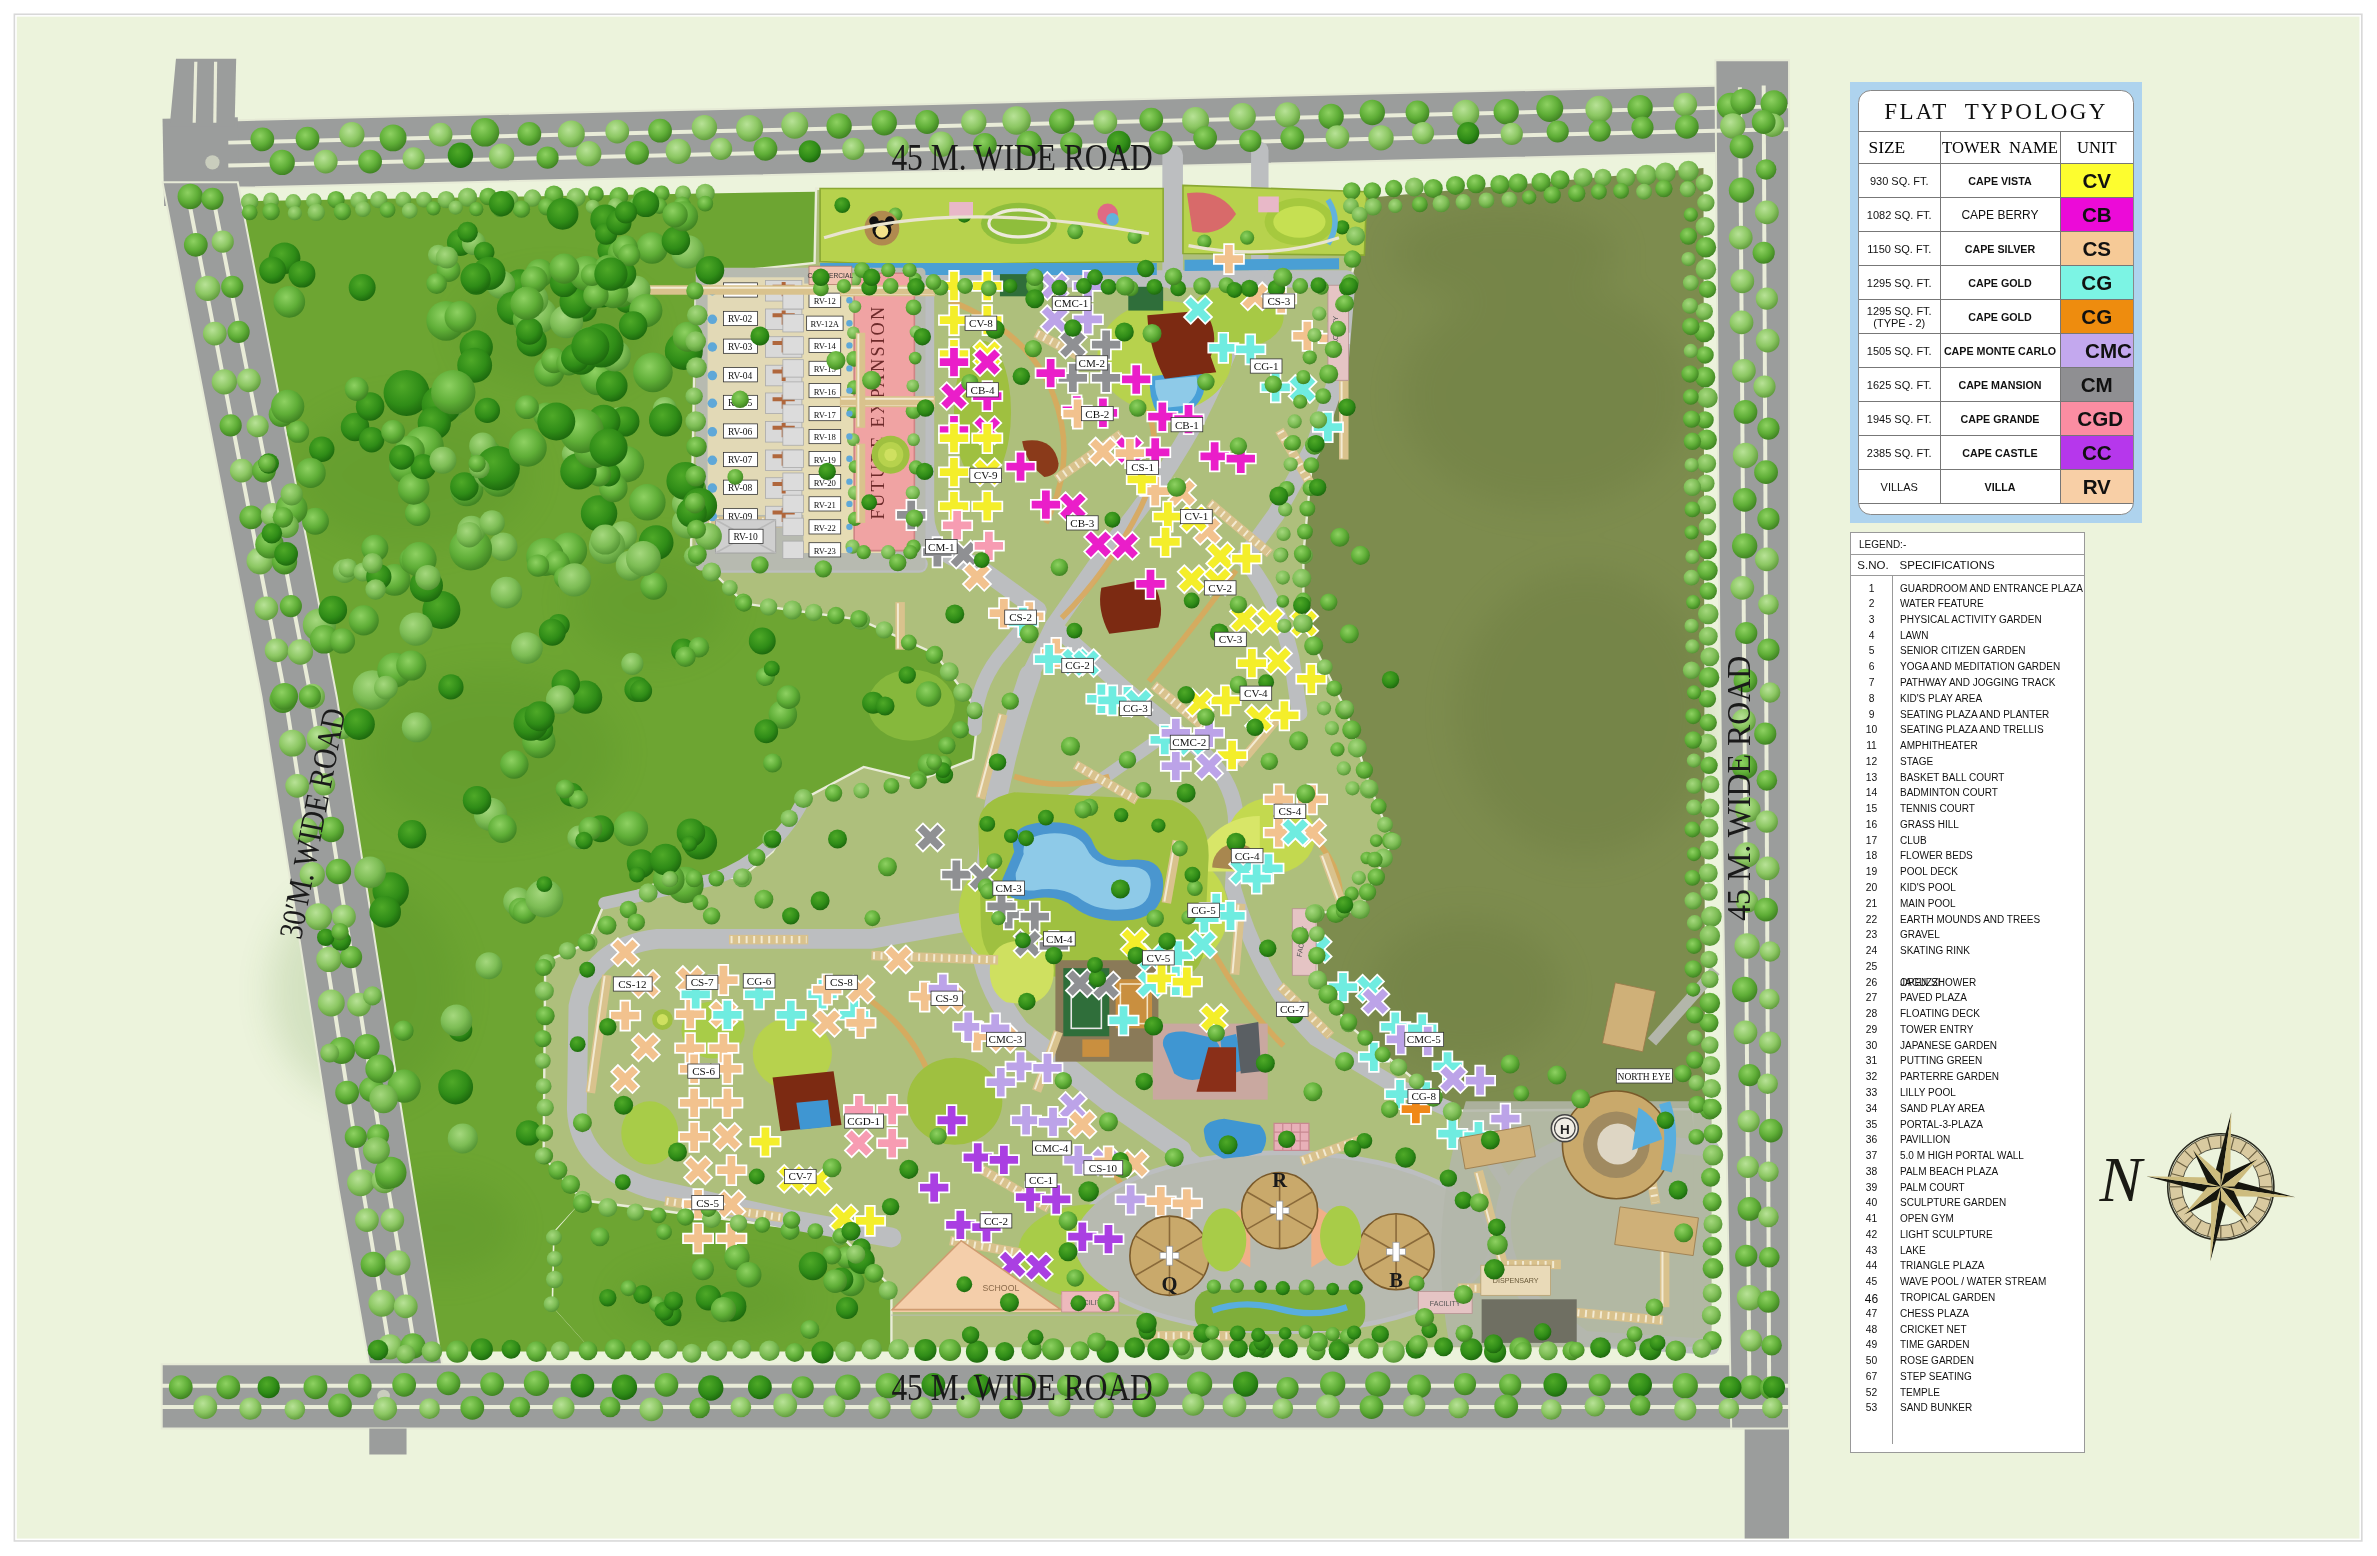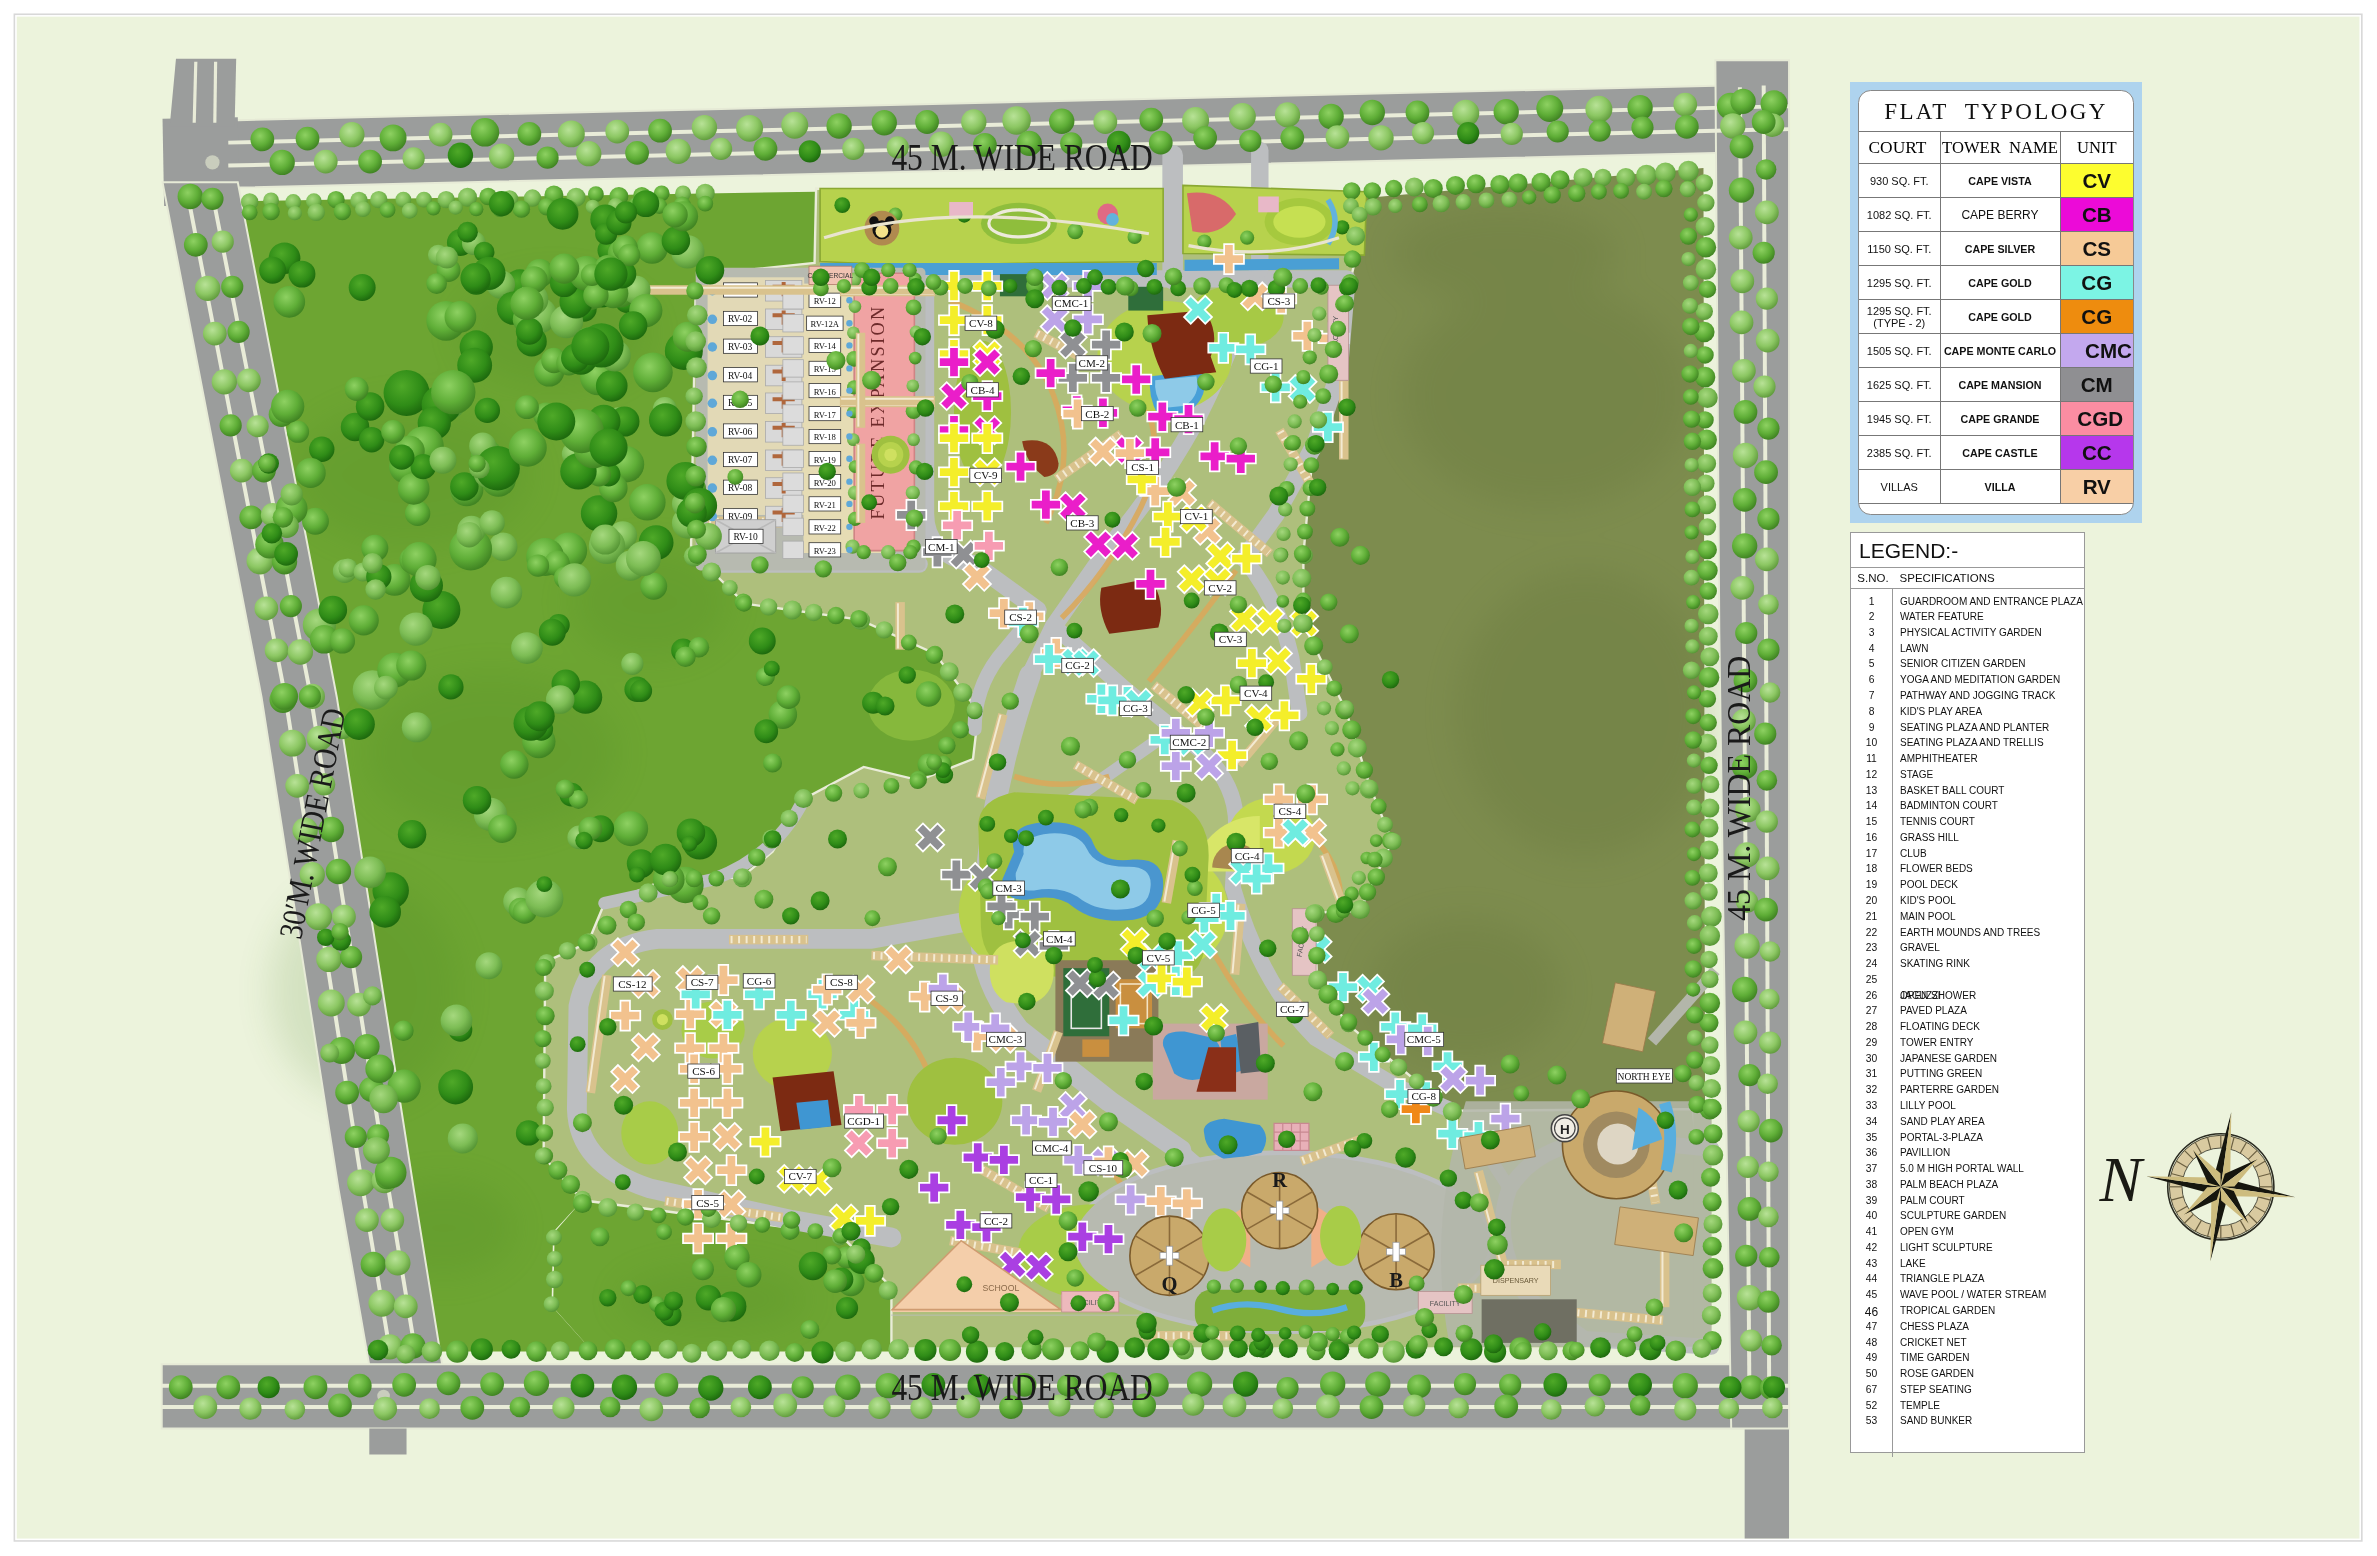--- a/index.html
+++ b/index.html
@@ -2199,21 +2199,21 @@
         </g>
       </g>
       <text x="2650" y="1516" font-size="80" font-family="Liberation Serif" font-style="italic" fill="#1a1a14">N</text>
     </svg>
     <div style="position:absolute;left:1850px;top:82px;width:292px;height:441px;background:#aed3ee;padding:8px;">
       <div style="width:100%;height:100%;background:#ffffff;border-radius:12.7px;border:0.8px solid #888;overflow:hidden;">
         <div style="text-align:center;font-family:'Liberation Serif',serif;font-size:23px;letter-spacing:2.4px;padding-top:8px;padding-bottom:6.3px;color:#111;">FLAT&nbsp; TYPOLOGY</div>
         <table style="width:100%;border-collapse:collapse;table-layout:fixed;">
           <tbody>
             <tr style="height:32px;">
-              <td style="border:0.8px solid #777;border-left:none;width:81px;font-family:'Liberation Serif',serif;font-size:17.4px;padding-left:9.5px;">COURT</td>
+              <td style="border:0.8px solid #777;border-left:none;width:81px;font-family:'Liberation Serif',serif;font-size:17.4px;padding-left:9.5px;">SIZE</td>
               <td style="border:0.8px solid #777;width:120px;font-family:'Liberation Serif',serif;font-size:16.6px;text-align:center;white-space:nowrap;">TOWER&nbsp; NAME</td>
               <td style="border:0.8px solid #777;border-right:none;font-family:'Liberation Serif',serif;font-size:16.6px;text-align:center;">UNIT</td>
             </tr>
             <tr style="height:34px;">
               <td style="border:0.8px solid #777;border-left:none;font-size:11px;text-align:center;color:#111;">930 SQ. FT.</td>
               <td style="border:0.8px solid #777;font-size:10.7px;font-weight:bold;text-align:center;color:#111;">CAPE VISTA</td>
               <td style="border:0.8px solid #777;border-right:none;background:#fdfd2f;color:#111;font-size:20.6px;font-weight:bold;text-align:center;">CV</td>
             </tr>
             <tr style="height:34px;">
               <td style="border:0.8px solid #777;border-left:none;font-size:11px;text-align:center;color:#111;">1082 SQ. FT.</td>
@@ -2258,21 +2258,21 @@
             <tr style="height:34px;">
               <td style="border:0.8px solid #777;border-left:none;font-size:11px;text-align:center;color:#111;">VILLAS</td>
               <td style="border:0.8px solid #777;font-size:10.7px;font-weight:bold;text-align:center;color:#111;">VILLA</td>
               <td style="border:0.8px solid #777;border-right:none;background:#f8cfa6;color:#111;font-size:20.6px;font-weight:bold;text-align:center;">RV</td>
             </tr>
           </tbody>
         </table>
       </div>
     </div>
     <div style="position:absolute;left:1850px;top:532px;width:235px;height:921px;background:#ffffff;border:0.8px solid #999;">
-      <div style="font-size:21px;color:#111;padding:5.5px 0 4.8px 8px;border-bottom:0.8px solid #999;">LEGEND:-</div>
+      <div style="font-size:10px;color:#111;padding:5.5px 0 4.8px 8px;border-bottom:0.8px solid #999;">LEGEND:-</div>
       <div style="font-size:11.5px;color:#111;padding:4px 0 4px 6.3px;border-bottom:0.8px solid #999;"><span style="margin-right:11px;">S.NO.</span><span>SPECIFICATIONS</span></div>
       <div style="position:relative;height:868px;">
         <div style="position:absolute;left:41px;top:0;bottom:0;width:0.8px;background:#999;"></div>
         <div style="position:absolute;top:6.3px;left:0;width:41px;text-align:center;font-size:10.3px;color:#111;">1</div>
         <div style="position:absolute;top:6.3px;left:49px;font-size:10px;color:#111;white-space:nowrap;">GUARDROOM AND ENTRANCE PLAZA</div>
         <div style="position:absolute;top:22px;left:0;width:41px;text-align:center;font-size:10.3px;color:#111;">2</div>
         <div style="position:absolute;top:22px;left:49px;font-size:10px;color:#111;white-space:nowrap;">WATER FEATURE</div>
         <div style="position:absolute;top:38px;left:0;width:41px;text-align:center;font-size:10.3px;color:#111;">3</div>
         <div style="position:absolute;top:38px;left:49px;font-size:10px;color:#111;white-space:nowrap;">PHYSICAL ACTIVITY GARDEN</div>
         <div style="position:absolute;top:54px;left:0;width:41px;text-align:center;font-size:10.3px;color:#111;">4</div>

